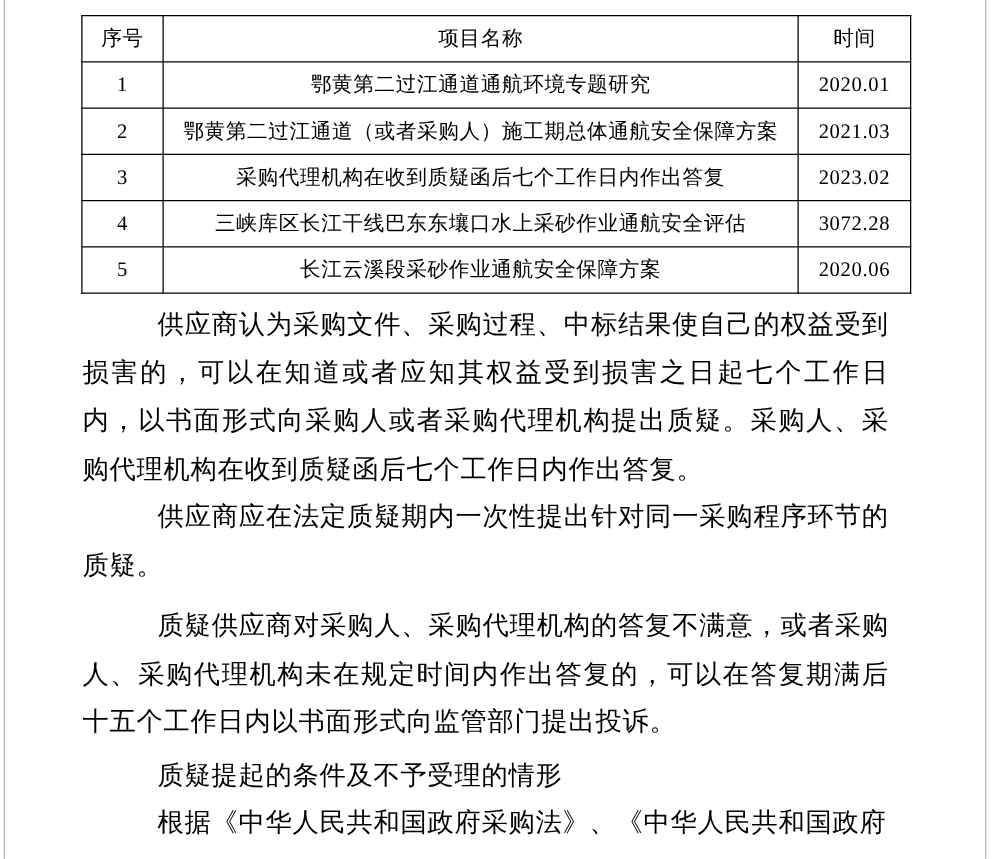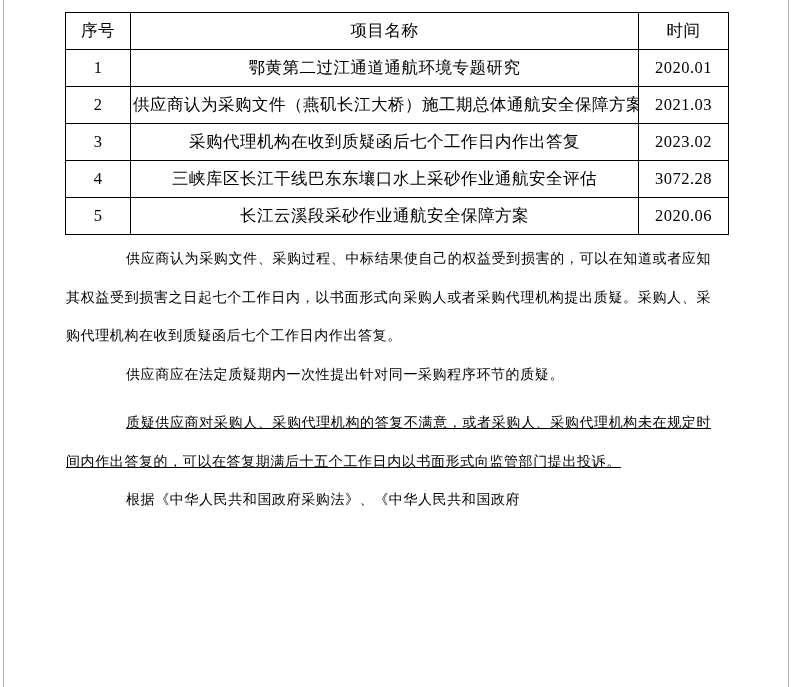--- a/index.html
+++ b/index.html
@@ -53,30 +53,30 @@
   .col-no   { width: 65px;  }
   .col-name { width: 508px; }
   .col-time { width: 90px;  }
 
   
   .doc-text {
     position: absolute;
     left: 66px;
     top: 240px;
     width: 645px;
-    font-size: 14px;
+    font-size: 21px;
     line-height: 38.5px;
     letter-spacing: 0.6px;
     text-align: justify;
   }
   .doc-text p {
     margin: 0;
     text-indent: 60px;
   }
-  .doc-text p.gap-lg { margin-top: 10px; text-decoration: underline; }
+  .doc-text p.gap-lg { margin-top: 10px; }
   .doc-text p.gap-sm { margin-top: 4px; }
 </style>
 </head>
 <body>
 
 <div class="boundary boundary-left"></div>
 <div class="boundary boundary-right"></div>
 
 <div class="table-wrap">
   <table class="projects">
@@ -91,21 +91,21 @@
         <th>项目名称</th>
         <th>时间</th>
       </tr>
       <tr>
         <td>1</td>
         <td>鄂黄第二过江通道通航环境专题研究</td>
         <td>2020.01</td>
       </tr>
       <tr>
         <td>2</td>
-        <td>供应商认为采购文件（燕矶长江大桥）施工期总体通航安全保障方案</td>
+        <td>鄂黄第二过江通道（或者采购人）施工期总体通航安全保障方案</td>
         <td>2021.03</td>
       </tr>
       <tr>
         <td>3</td>
         <td>采购代理机构在收到质疑函后七个工作日内作出答复</td>
         <td>2023.02</td>
       </tr>
       <tr>
         <td>4</td>
         <td>三峡库区长江干线巴东东壤口水上采砂作业通航安全评估</td>
@@ -117,14 +117,15 @@
         <td>2020.06</td>
       </tr>
     </tbody>
   </table>
 </div>
 
 <div class="doc-text">
   <p>供应商认为采购文件、采购过程、中标结果使自己的权益受到损害的，可以在知道或者应知其权益受到损害之日起七个工作日内，以书面形式向采购人或者采购代理机构提出质疑。采购人、采购代理机构在收到质疑函后七个工作日内作出答复。</p>
   <p>供应商应在法定质疑期内一次性提出针对同一采购程序环节的质疑。</p>
   <p class="gap-lg">质疑供应商对采购人、采购代理机构的答复不满意，或者采购人、采购代理机构未在规定时间内作出答复的，可以在答复期满后十五个工作日内以书面形式向监管部门提出投诉。</p>
+  <p class="gap-sm">质疑提起的条件及不予受理的情形</p>
   <p>根据《中华人民共和国政府采购法》、《中华人民共和国政府</p>
 </div>
 
 </body></html>

